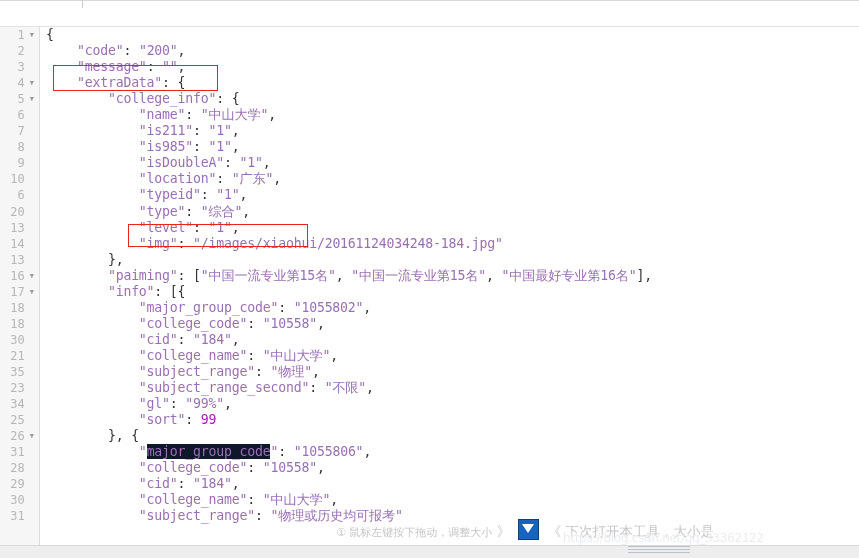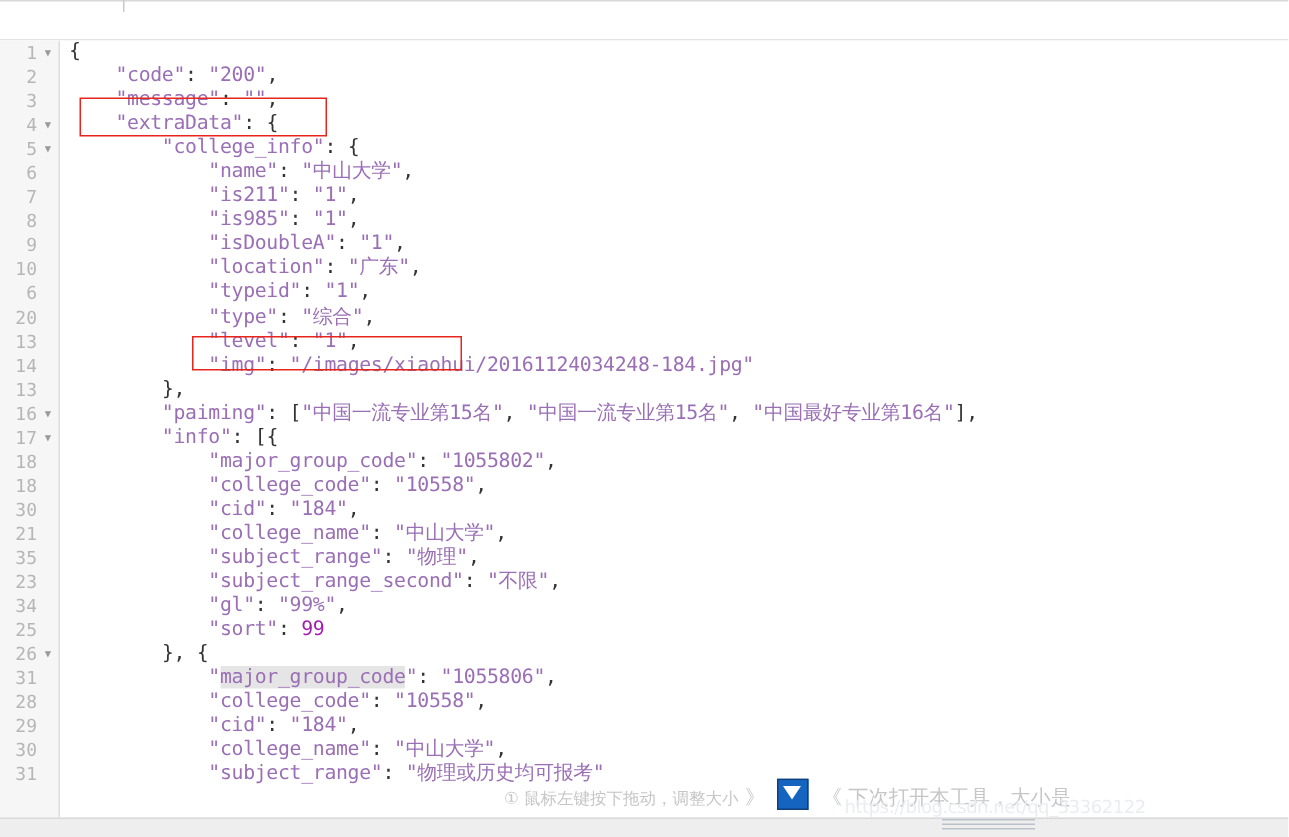--- a/index.html
+++ b/index.html
@@ -96,21 +96,21 @@
     line-height: 16.05px;
     font-size: 13.2px;
     font-family: "DejaVu Sans Mono", "Liberation Mono", monospace;
     color: #9a6fb5;
     padding-left: 6px;
     letter-spacing: -0.2px;
     white-space: pre;
   }
   .punct { color: #333333; }
   .num   { color: #a21caf; }
-  .sel   { background: #e5e5e5; }
+  .sel   { background: #0f172a; }
 
   
   .redbox {
     position: absolute;
     border: 1.6px solid #e8241b;
     box-sizing: border-box;
     pointer-events: none;
     background: transparent;
   }
   #redbox-code   { left: 53px;  top: 38px;  width: 165px; height: 26px; }

